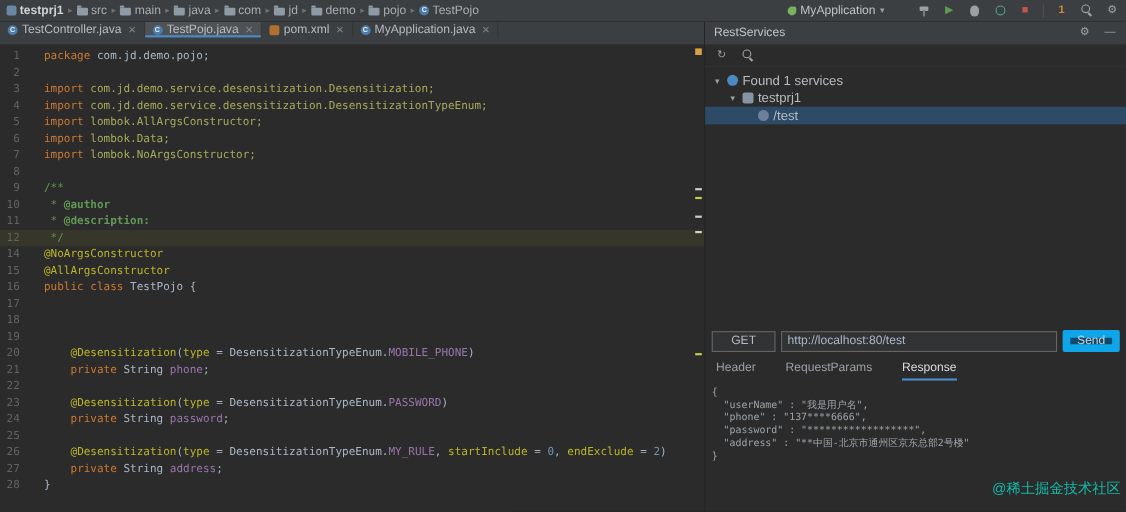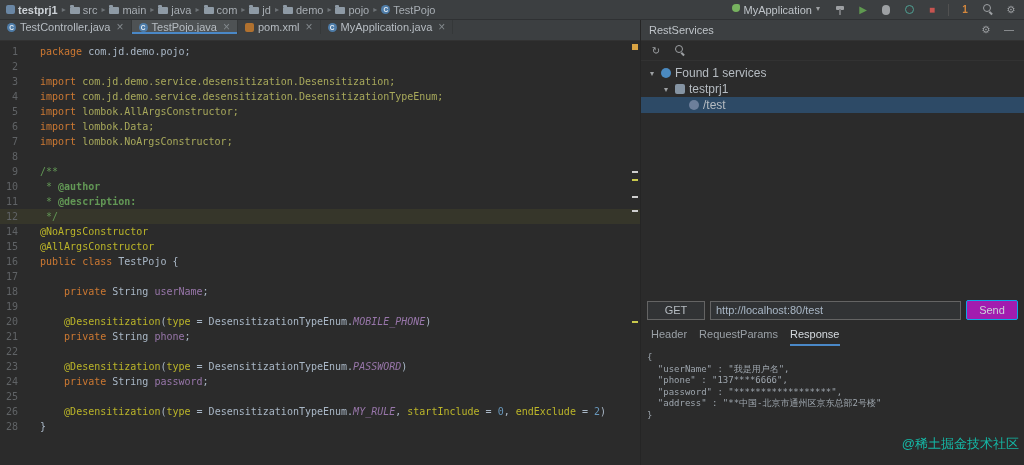--- a/index.html
+++ b/index.html
@@ -17,21 +17,21 @@
   .bc-item.first .bc-label{font-weight:bold;color:#cdd2d7}
   .bc-sep{color:#6e7377;font-size:8px;margin:0 1px}
   .bc-ico{display:inline-block;flex:none}
   .bc-ico.folder{width:10px;height:7px;background:#8e9aa5;border-radius:1px;position:relative;margin-top:2px}
   .bc-ico.folder::before{content:'';position:absolute;left:0;top:-2px;width:4px;height:2px;background:#8e9aa5;border-radius:1px 1px 0 0}
   .bc-ico.project{width:9px;height:9px;background:#6a87a5;border-radius:2px}
   .bc-ico.class{width:9px;height:9px;border-radius:50%;background:#4e7ca8;text-align:center}
   .bc-ico.class::after{content:'C';color:#e6edf3;font-size:6.5px;line-height:9px;font-weight:bold;display:block}
 
   .toolbar-right{display:flex;align-items:center;gap:9px}
-  .runconfig{display:flex;gap:4px;color:#bfc4c9;margin-right:4px}
+  .runconfig{display:flex;align-items:center;gap:4px;color:#bfc4c9;margin-right:20px}
   .leaf{width:8px;height:8px;border-radius:50% 2px 50% 50%;background:#77b25f}
   .chev{font-size:8px;color:#9da0a3}
   .tb-ico{display:inline-flex;align-items:center;justify-content:center;width:14px;height:14px;
     font-size:10px;color:#9da0a3;line-height:1}
   .i-run{color:#5f9950}
   .i-stop{color:#c75450}
   .i-notif{color:#d5883d;font-weight:bold}
   .tb-sep{width:1px;height:12px;background:#515151}
   .i-hammer{position:relative;width:12px;height:12px;display:inline-block}
   .i-hammer::before{content:'';position:absolute;left:2px;top:2px;width:8px;height:4px;background:#9da0a3;border-radius:1px}
@@ -62,21 +62,21 @@
   .code-line.caret{background:#36362a}
   .ln{width:26px;text-align:right;padding-right:8px;color:#606366;flex:none}
   .ct{padding-left:14px}
   .tk-kw{color:#cc7832}
   .tk-pl{color:#a9b7c6}
   .tk-imp{color:#a8a95b}
   .tk-ann{color:#bbb529}
   .tk-doc{color:#629755}
   .tk-doctag{color:#629755;font-weight:bold}
   .tk-field{color:#9876aa}
-  .tk-const{color:#9876aa;font-style:italic}
+  .tk-const{color:#9876aa;}
   .tk-num{color:#6897bb}
   .stripe{position:absolute;right:0;top:0;width:10px;height:424px}
   .mark{position:absolute;right:2px;width:6px;height:2px}
 
   
   .rpanel{position:absolute;left:640px;top:20px;width:384px;height:445px;background:#2b2b2b;
     border-left:1px solid #252525}
   .rp-head{height:21px;background:#3c3f41;border-bottom:1px solid #323232;display:flex;
     align-items:center;justify-content:space-between;padding:0 8px}
   .rp-title{color:#bfc4c9}
@@ -91,24 +91,24 @@
   .tico.services{background:#4b8ac0}
   .tico.module{border-radius:2px;background:#8594a3}
   .tico.endpoint{background:#6d7f9b}
   .tlabel{font-size:12px}
 
   .rp-req{position:absolute;left:6px;top:280px;right:6px;display:flex;gap:5px;align-items:center}
   .method{width:58px;height:19px;border:1px solid #646464;background:#313335;color:#b6bcc2;
     display:flex;align-items:center;justify-content:center;flex:none}
   .url{flex:1;height:19px;border:1px solid #646464;background:#313335;color:#a9b7c6;
     font-size:11px;padding:0 5px;font-family:"Liberation Sans",sans-serif;outline:none}
-  .send{width:52px;height:20px;background:#a21caf;border:1px solid #0ea5e9;color:#ccd3da;
+  .send{width:52px;height:20px;background:#0c4a6e;border:7px solid #0ea5e9;color:#ccd3da;
     display:flex;align-items:center;justify-content:center;border-radius:2px;flex:none}
 
-  .rp-tabs{position:absolute;left:10px;top:308px;display:flex;gap:12px}
+  .rp-tabs{position:absolute;left:10px;top:308px;display:flex;gap:27px}
   .rtab{color:#9aa0a6;padding-bottom:4px}
   .rtab.active{color:#d6dbe0;border-bottom:2px solid #4a88c7}
 
   .rp-body{position:absolute;left:6px;top:332px;right:6px;font-family:"DejaVu Sans Mono",monospace;
     font-size:9px;line-height:11.5px;color:#9da5ad;white-space:pre}
 
   .watermark{position:absolute;right:5px;bottom:12px;font-size:13px;color:#14b8a6;z-index:5}
 </style>
 </head>
 <body>
@@ -222,29 +222,30 @@
         <div class="code-line"><span class="ln">7</span><span class="ct"><span class="tk-kw">import</span><span class="tk-imp"> lombok.NoArgsConstructor;</span></span></div>
         <div class="code-line"><span class="ln">8</span><span class="ct"></span></div>
         <div class="code-line"><span class="ln">9</span><span class="ct"><span class="tk-doc">/**</span></span></div>
         <div class="code-line"><span class="ln">10</span><span class="ct"><span class="tk-doc"> * </span><span class="tk-doctag">@author</span></span></div>
         <div class="code-line"><span class="ln">11</span><span class="ct"><span class="tk-doc"> * </span><span class="tk-doctag">@description:</span></span></div>
         <div class="code-line caret"><span class="ln">12</span><span class="ct"><span class="tk-doc"> */</span></span></div>
         <div class="code-line"><span class="ln">14</span><span class="ct"><span class="tk-ann">@NoArgsConstructor</span></span></div>
         <div class="code-line"><span class="ln">15</span><span class="ct"><span class="tk-ann">@AllArgsConstructor</span></span></div>
         <div class="code-line"><span class="ln">16</span><span class="ct"><span class="tk-kw">public class</span><span class="tk-pl"> TestPojo {</span></span></div>
         <div class="code-line"><span class="ln">17</span><span class="ct"></span></div>
-        <div class="code-line"><span class="ln">18</span><span class="ct"><span class="tk-pl">    </span><span class="tk-kw">private</span><span class="tk-pl"> String </span><span class="tk-field">userName</span><span class="tk-pl">;</span></span></div>
+        <div class="code-line"><span class="ln">18</span></div>
         <div class="code-line"><span class="ln">19</span><span class="ct"></span></div>
         <div class="code-line"><span class="ln">20</span><span class="ct"><span class="tk-pl">    </span><span class="tk-ann">@Desensitization</span><span class="tk-pl">(</span><span class="tk-ann">type</span><span class="tk-pl"> = DesensitizationTypeEnum.</span><span class="tk-const">MOBILE_PHONE</span><span class="tk-pl">)</span></span></div>
         <div class="code-line"><span class="ln">21</span><span class="ct"><span class="tk-pl">    </span><span class="tk-kw">private</span><span class="tk-pl"> String </span><span class="tk-field">phone</span><span class="tk-pl">;</span></span></div>
         <div class="code-line"><span class="ln">22</span><span class="ct"></span></div>
         <div class="code-line"><span class="ln">23</span><span class="ct"><span class="tk-pl">    </span><span class="tk-ann">@Desensitization</span><span class="tk-pl">(</span><span class="tk-ann">type</span><span class="tk-pl"> = DesensitizationTypeEnum.</span><span class="tk-const">PASSWORD</span><span class="tk-pl">)</span></span></div>
         <div class="code-line"><span class="ln">24</span><span class="ct"><span class="tk-pl">    </span><span class="tk-kw">private</span><span class="tk-pl"> String </span><span class="tk-field">password</span><span class="tk-pl">;</span></span></div>
         <div class="code-line"><span class="ln">25</span><span class="ct"></span></div>
         <div class="code-line"><span class="ln">26</span><span class="ct"><span class="tk-pl">    </span><span class="tk-ann">@Desensitization</span><span class="tk-pl">(</span><span class="tk-ann">type</span><span class="tk-pl"> = DesensitizationTypeEnum.</span><span class="tk-const">MY_RULE</span><span class="tk-pl">, </span><span class="tk-ann">startInclude</span><span class="tk-pl"> = </span><span class="tk-num">0</span><span class="tk-pl">, </span><span class="tk-ann">endExclude</span><span class="tk-pl"> = </span><span class="tk-num">2</span><span class="tk-pl">)</span></span></div>
+        <div class="code-line"><span class="ln">27</span><span class="ct"><span class="tk-pl">    </span><span class="tk-kw">private</span><span class="tk-pl"> String </span><span class="tk-field">address</span><span class="tk-pl">;</span></span></div>
         <div class="code-line"><span class="ln">28</span><span class="ct"><span class="tk-pl">}</span></span></div>
       </div>
     <div class="stripe">
       <div class="mark" style="top:3px;height:6px;background:#d9a343"></div>
       <div class="mark" style="top:130px;background:#cfcfcf"></div>
       <div class="mark" style="top:138px;background:#c9c94c"></div>
       <div class="mark" style="top:155px;background:#cfcfcf"></div>
       <div class="mark" style="top:169px;background:#cfcfcf"></div>
       <div class="mark" style="top:280px;background:#c9c94c"></div>
     </div>

